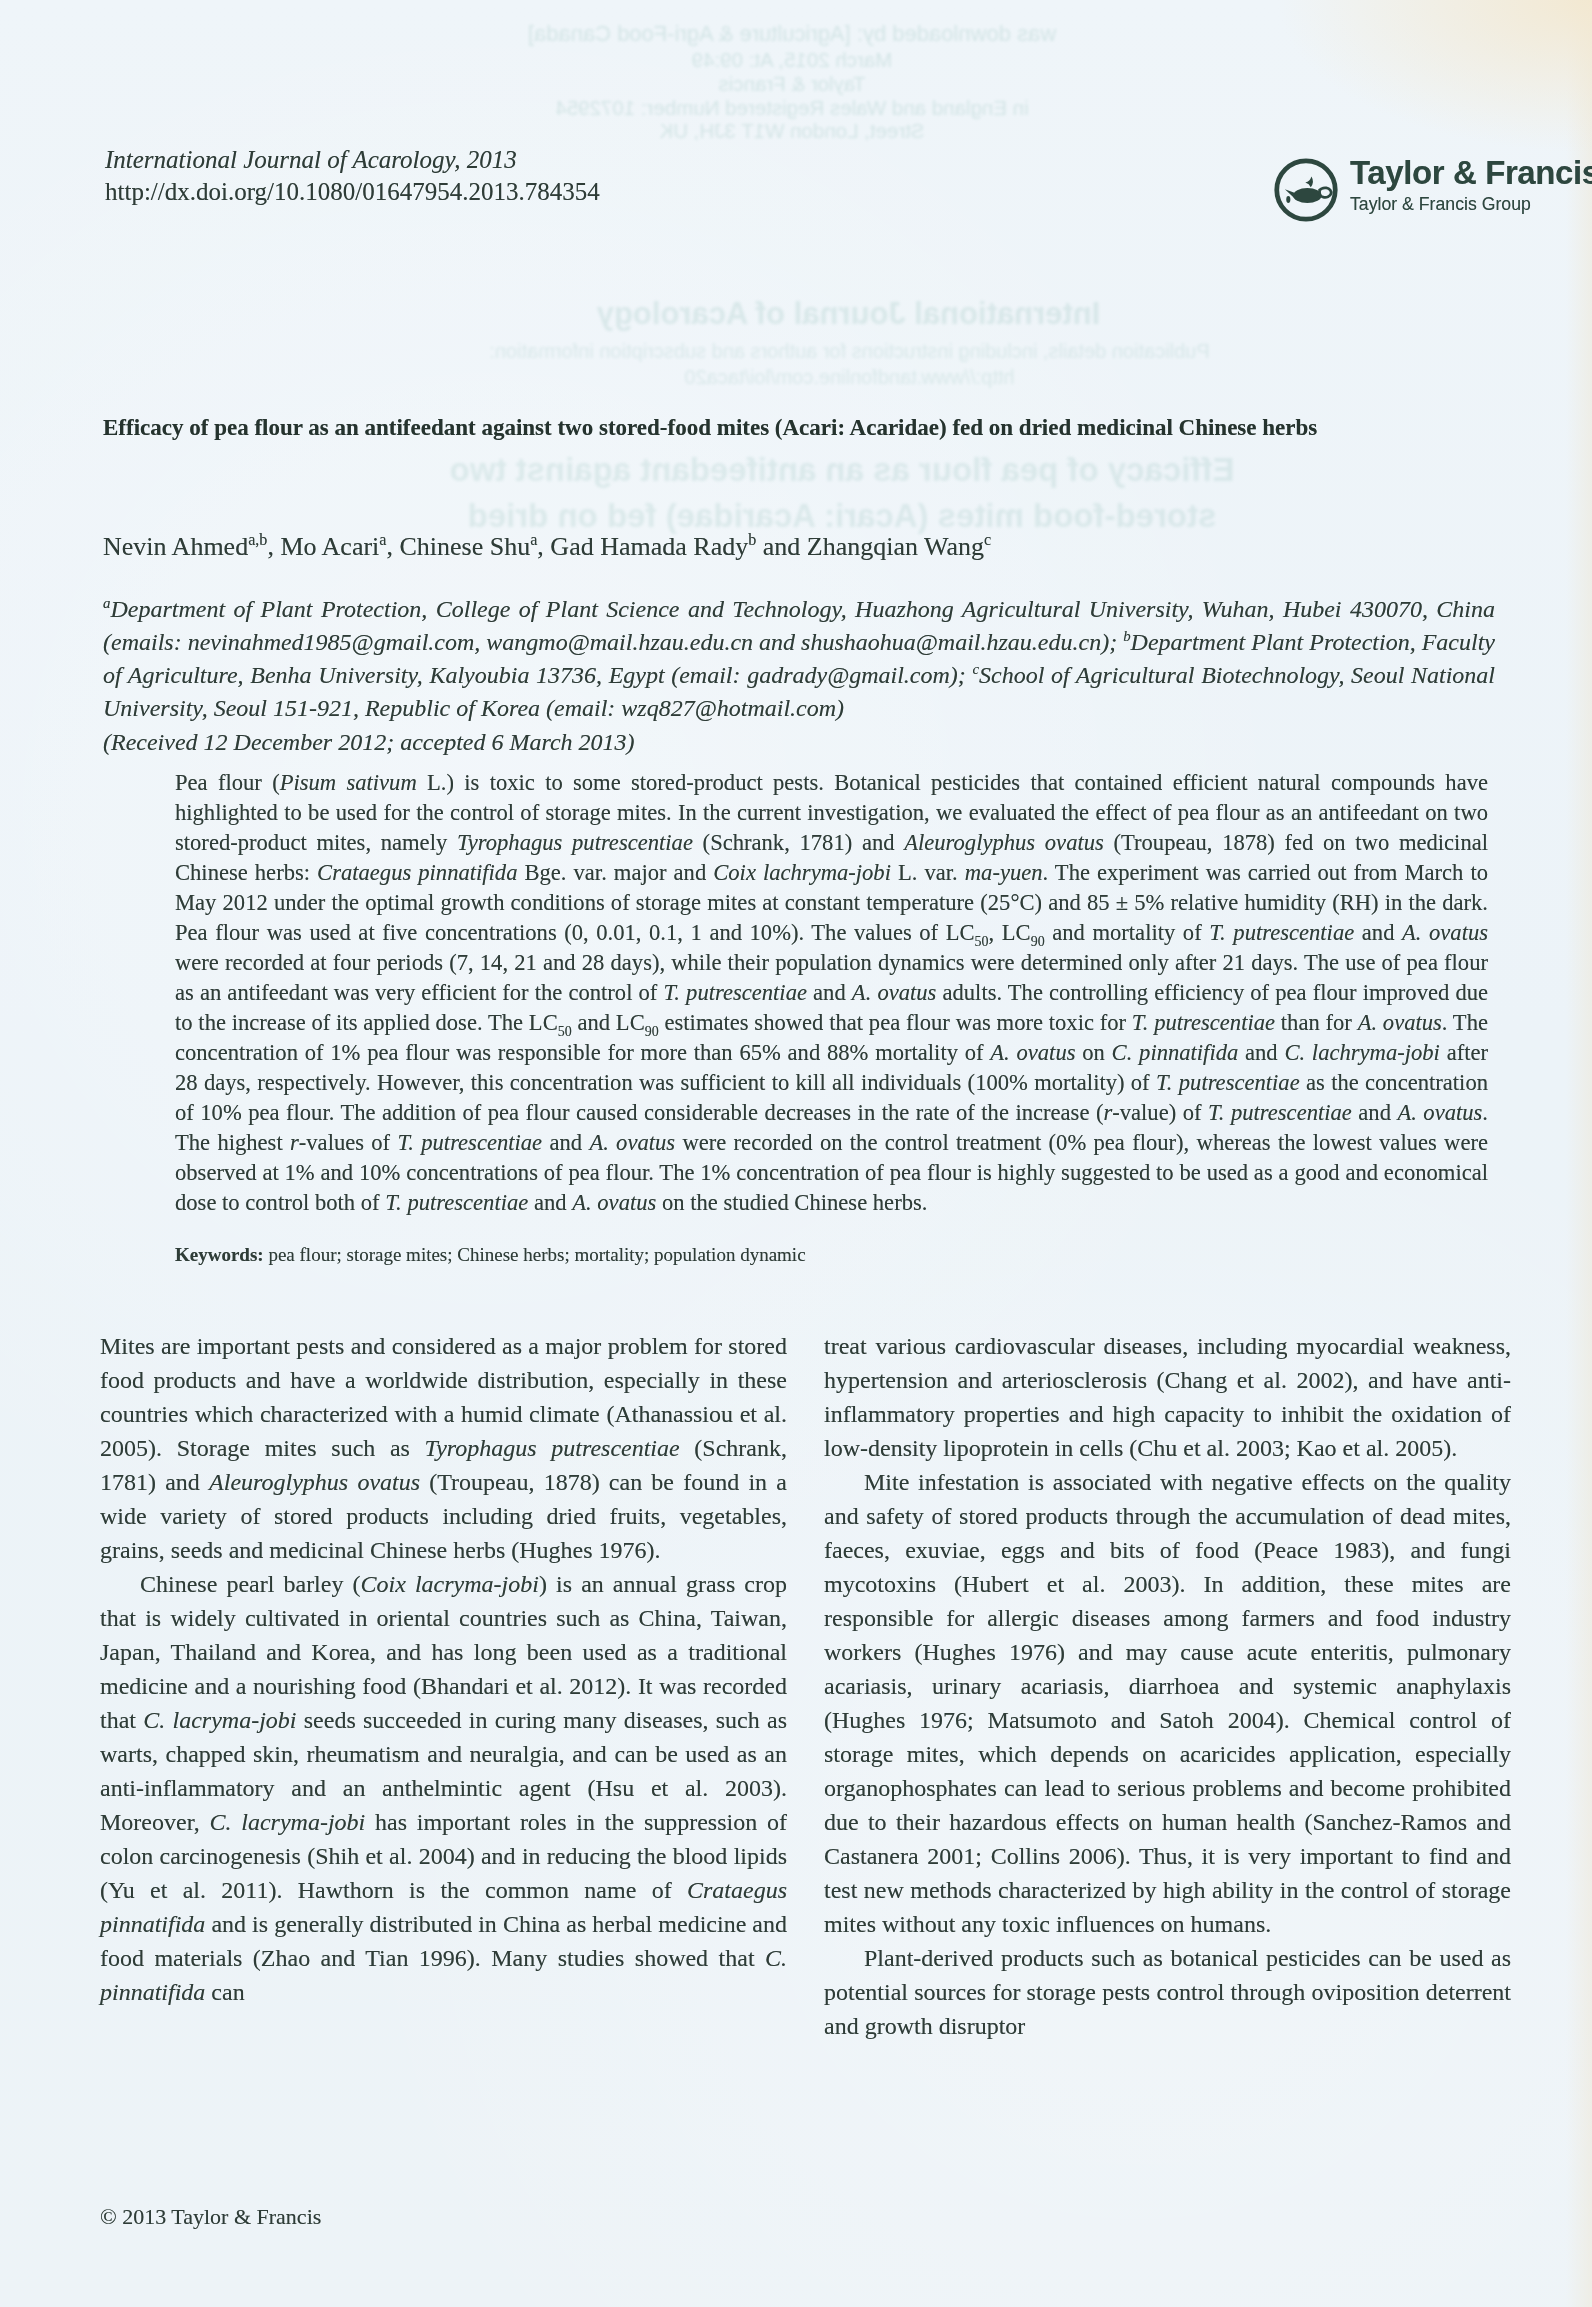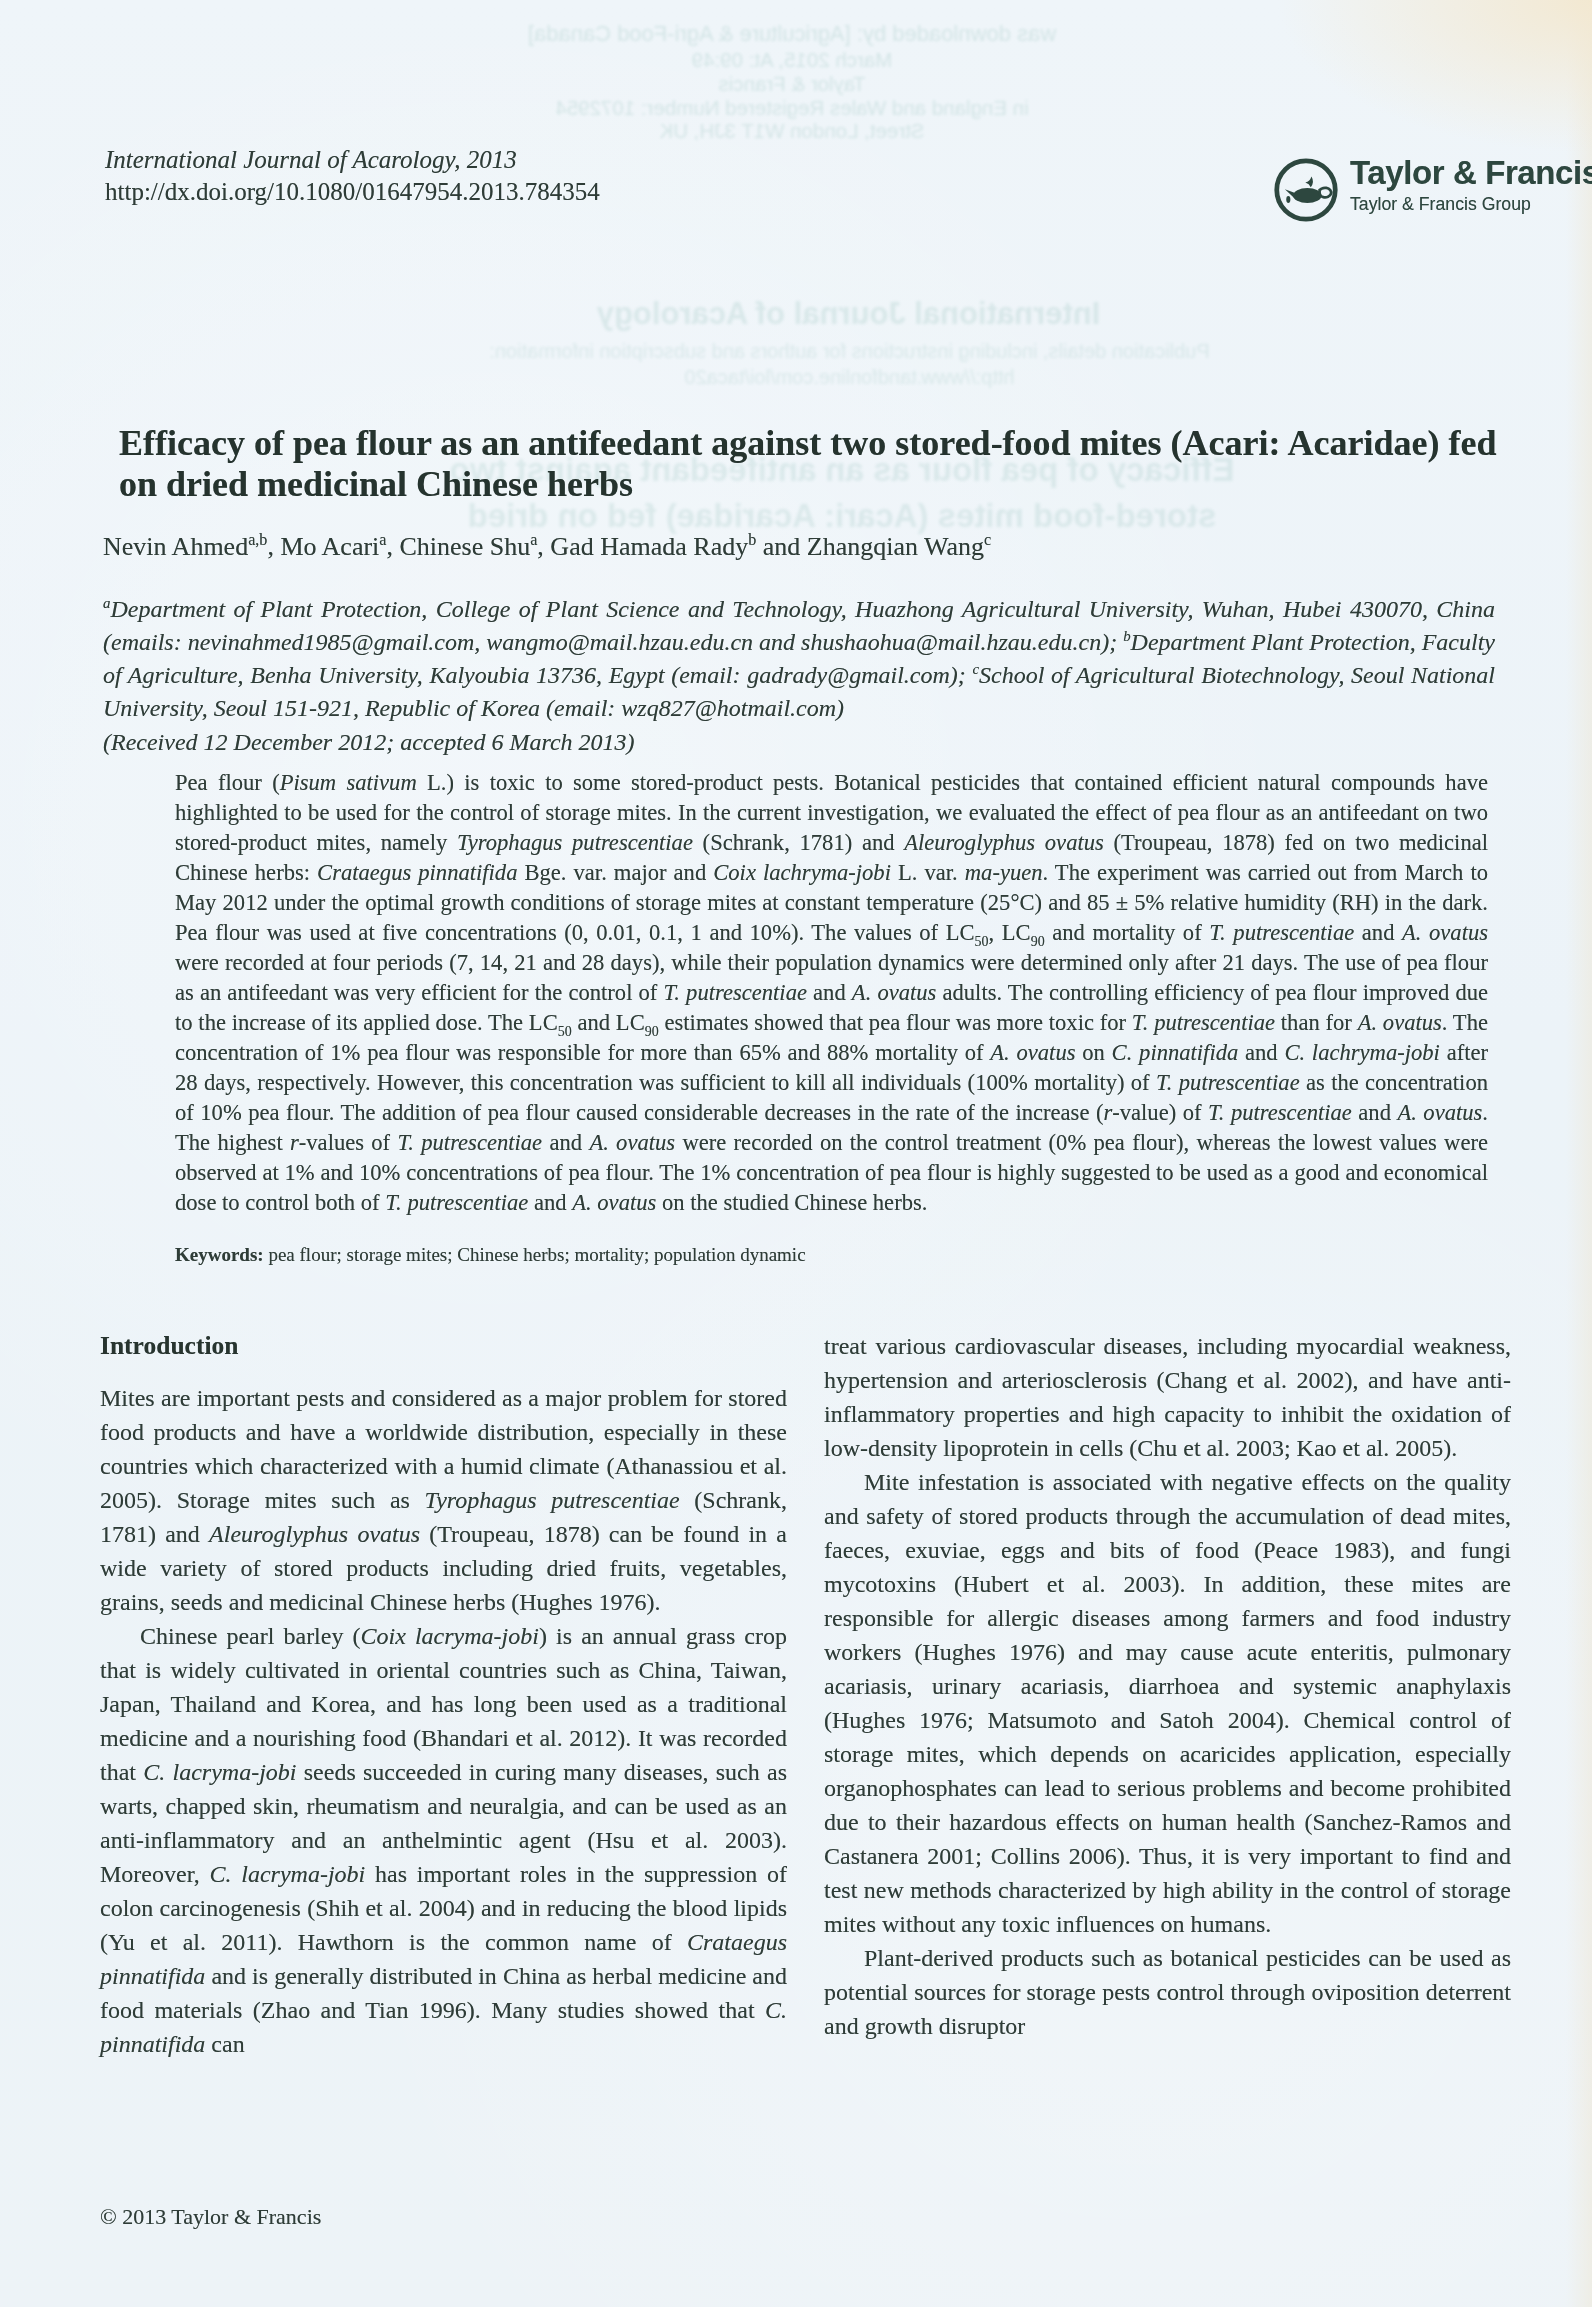--- a/index.html
+++ b/index.html
@@ -38,21 +38,21 @@
   .gu{left:340px;top:366px;width:1019px;font-size:20px;opacity:.13;}
   .gt1{left:269px;top:451px;width:1146px;font-size:33px;font-weight:bold;opacity:.12;}
   .gt2{left:269px;top:497px;width:1146px;font-size:33px;font-weight:bold;opacity:.12;}
   
   .journal-line{position:absolute;left:105px;top:146px;font-size:25px;font-style:italic;}
   .doi-line{position:absolute;left:105px;top:178px;font-size:25px;}
   .logo{position:absolute;left:1272px;top:156px;display:flex;align-items:flex-start;gap:10px;color:#2d473f;}
   .logo svg{width:68px;height:68px;flex:none;}
   .brand-name{font-family:"Liberation Sans","DejaVu Sans",sans-serif;font-size:33px;font-weight:600;line-height:1.05;letter-spacing:-0.4px;}
   .brand-group{font-family:"Liberation Sans","DejaVu Sans",sans-serif;font-size:17.7px;font-weight:500;margin-top:3.5px;}
-  .title{position:absolute;left:103px;top:407px;width:1390px;margin:16px;font-size:36px;line-height:41px;font-weight:bold;color:#25332e;}
+  .title{position:absolute;left:103px;top:407px;width:1390px;margin:0;font-size:23px;line-height:41px;font-weight:bold;color:#25332e;}
   .authors{position:absolute;left:103px;top:532px;width:1390px;font-size:26px;}
   .affil{position:absolute;left:103px;top:593px;width:1392px;font-size:24px;font-style:italic;line-height:33px;text-align:justify;}
   .received{position:absolute;left:103px;top:729px;font-size:24px;font-style:italic;font-family:Liberation Serif, serif;}
   .abstract{position:absolute;left:175px;top:768px;width:1313px;font-size:22.6px;line-height:30px;text-align:justify;}
   .keywords{position:absolute;left:175px;top:1244px;font-size:19px;}
   .columns{position:absolute;left:100px;top:1329px;width:1411px;display:flex;gap:37px;}
   .col{width:687px;font-size:24px;line-height:34px;text-align:justify;}
   .col h2{font-size:25.5px;margin:0 0 18.4px 0;color:#27342f;}
   .col p{margin:0;}
   .col p.ind{text-indent:40px;}
@@ -94,21 +94,20 @@
 
   <h1 class="title">Efficacy of pea flour as an antifeedant against two stored-food mites (Acari: Acaridae) fed on dried medicinal Chinese herbs</h1>
   <div class="authors"><span>Nevin Ahmed</span><sup>a,b</sup><span>, Mo Acari</span><sup>a</sup><span>, Chinese Shu</span><sup>a</sup><span>, Gad Hamada Rady</span><sup>b</sup><span> and Zhangqian Wang</span><sup>c</sup></div>
   <div class="affil"><sup>a</sup><span>Department of Plant Protection, College of Plant Science and Technology, Huazhong Agricultural University, Wuhan, Hubei 430070, China  (emails: nevinahmed1985@gmail.com, wangmo@mail.hzau.edu.cn and shushaohua@mail.hzau.edu.cn); </span><sup>b</sup><span>Department Plant Protection, Faculty of Agriculture, Benha University, Kalyoubia 13736, Egypt (email: gadrady@gmail.com); </span><sup>c</sup><span>School of Agricultural Biotechnology, Seoul National University, Seoul 151-921, Republic of Korea (email: wzq827@hotmail.com)</span></div>
   <div class="received">(Received 12 December 2012; accepted 6 March 2013)</div>
   <div class="abstract"><span>Pea flour (</span><span class="it">Pisum sativum</span><span> L.) is toxic to some stored-product pests. Botanical pesticides that contained efficient natural compounds have highlighted to be used for the control of storage mites. In the current investigation, we evaluated the effect of pea flour as an antifeedant on two stored-product mites, namely </span><span class="it">Tyrophagus putrescentiae</span><span> (Schrank, 1781) and </span><span class="it">Aleuroglyphus ovatus</span><span> (Troupeau, 1878) fed on two medicinal Chinese herbs: </span><span class="it">Crataegus pinnatifida</span><span> Bge. var. major and </span><span class="it">Coix lachryma-jobi</span><span> L. var. </span><span class="it">ma-yuen</span><span>. The experiment was carried out from March to May 2012 under the optimal growth conditions of storage mites at constant temperature (25°C) and 85 ± 5% relative humidity (RH) in the dark. Pea flour was used at five concentrations (0, 0.01, 0.1, 1 and 10%). The values of LC</span><sub>50</sub><span>, LC</span><sub>90</sub><span> and mortality of </span><span class="it">T. putrescentiae</span><span> and </span><span class="it">A. ovatus</span><span> were recorded at four periods (7, 14, 21 and 28 days), while their population dynamics were determined only after 21 days. The use of pea flour as an antifeedant was very efficient for the control of </span><span class="it">T. putrescentiae</span><span> and </span><span class="it">A. ovatus</span><span> adults. The controlling efficiency of pea flour improved due to the increase of its applied dose. The LC</span><sub>50</sub><span> and LC</span><sub>90</sub><span> estimates showed that pea flour was more toxic for </span><span class="it">T. putrescentiae</span><span> than for </span><span class="it">A. ovatus</span><span>. The concentration of 1% pea flour was responsible for more than 65% and 88% mortality of </span><span class="it">A. ovatus</span><span> on </span><span class="it">C. pinnatifida</span><span> and </span><span class="it">C. lachryma-jobi</span><span> after 28 days, respectively. However, this concentration was sufficient to kill all individuals (100% mortality) of </span><span class="it">T. putrescentiae</span><span> as the concentration of 10% pea flour. The addition of pea flour caused considerable decreases in the rate of the increase (</span><span class="it">r</span><span>-value) of </span><span class="it">T. putrescentiae</span><span> and </span><span class="it">A. ovatus</span><span>. The highest </span><span class="it">r</span><span>-values of </span><span class="it">T. putrescentiae</span><span> and </span><span class="it">A. ovatus</span><span> were recorded on the control treatment (0% pea flour), whereas the lowest values were observed at 1% and 10% concentrations of pea flour. The 1% concentration of pea flour is highly suggested to be used as a good and economical dose to control both of </span><span class="it">T. putrescentiae</span><span> and </span><span class="it">A. ovatus</span><span> on the studied Chinese herbs.</span></div>
   <div class="keywords"><span class="bd">Keywords:</span><span> pea flour; storage mites; Chinese herbs; mortality; population dynamic</span></div>
 
   <div class="columns">
     <div class="col">
-      <h2>Introduction</h2>
       <p><span>Mites are important pests and considered as a major problem for stored food products and have a worldwide distribution, especially in these countries which characterized with a humid climate (Athanassiou et al. 2005). Storage mites such as </span><span class="it">Tyrophagus putrescentiae</span><span> (Schrank, 1781) and </span><span class="it">Aleuroglyphus ovatus</span><span> (Troupeau, 1878) can be found in a wide variety of stored products including dried fruits, vegetables, grains, seeds and medicinal Chinese herbs (Hughes 1976).</span></p>
       <p class="ind"><span>Chinese pearl barley (</span><span class="it">Coix lacryma-jobi</span><span>) is an annual grass crop that is widely cultivated in oriental countries such as China, Taiwan, Japan, Thailand and Korea, and has long been used as a traditional medicine and a nourishing food (Bhandari et al. 2012). It was recorded that </span><span class="it">C. lacryma-jobi</span><span> seeds succeeded in curing many diseases, such as warts, chapped skin, rheumatism and neuralgia, and can be used as an anti-inflammatory and an anthelmintic agent (Hsu et al. 2003). Moreover, </span><span class="it">C. lacryma-jobi</span><span> has important roles in the suppression of colon carcinogenesis (Shih et al. 2004) and in reducing the blood lipids (Yu et al. 2011). Hawthorn is the common name of </span><span class="it">Crataegus pinnatifida</span><span> and is generally distributed in China as herbal medicine and food materials (Zhao and Tian 1996). Many studies showed that </span><span class="it">C. pinnatifida</span><span> can</span></p>
     </div>
     <div class="col">
       <p><span>treat various cardiovascular diseases, including myocardial weakness, hypertension and arteriosclerosis (Chang et al. 2002), and have anti-inflammatory properties and high capacity to inhibit the oxidation of low-density lipoprotein in cells (Chu et al. 2003; Kao et al. 2005).</span></p>
       <p class="ind"><span>Mite infestation is associated with negative effects on the quality and safety of stored products through the accumulation of dead mites, faeces, exuviae, eggs and bits of food (Peace 1983), and fungi mycotoxins (Hubert et al. 2003). In addition, these mites are responsible for allergic diseases among farmers and food industry workers (Hughes 1976) and may cause acute enteritis, pulmonary acariasis, urinary acariasis, diarrhoea and systemic anaphylaxis (Hughes 1976; Matsumoto and Satoh 2004). Chemical control of storage mites, which depends on acaricides application, especially organophosphates can lead to serious problems and become prohibited due to their hazardous effects on human health (Sanchez-Ramos and Castanera 2001; Collins 2006). Thus, it is very important to find and test new methods characterized by high ability in the control of storage mites without any toxic influences on humans.</span></p>
       <p class="ind"><span>Plant-derived products such as botanical pesticides can be used as potential sources for storage pests control through oviposition deterrent and growth disruptor</span></p>
     </div>
   </div>
 

